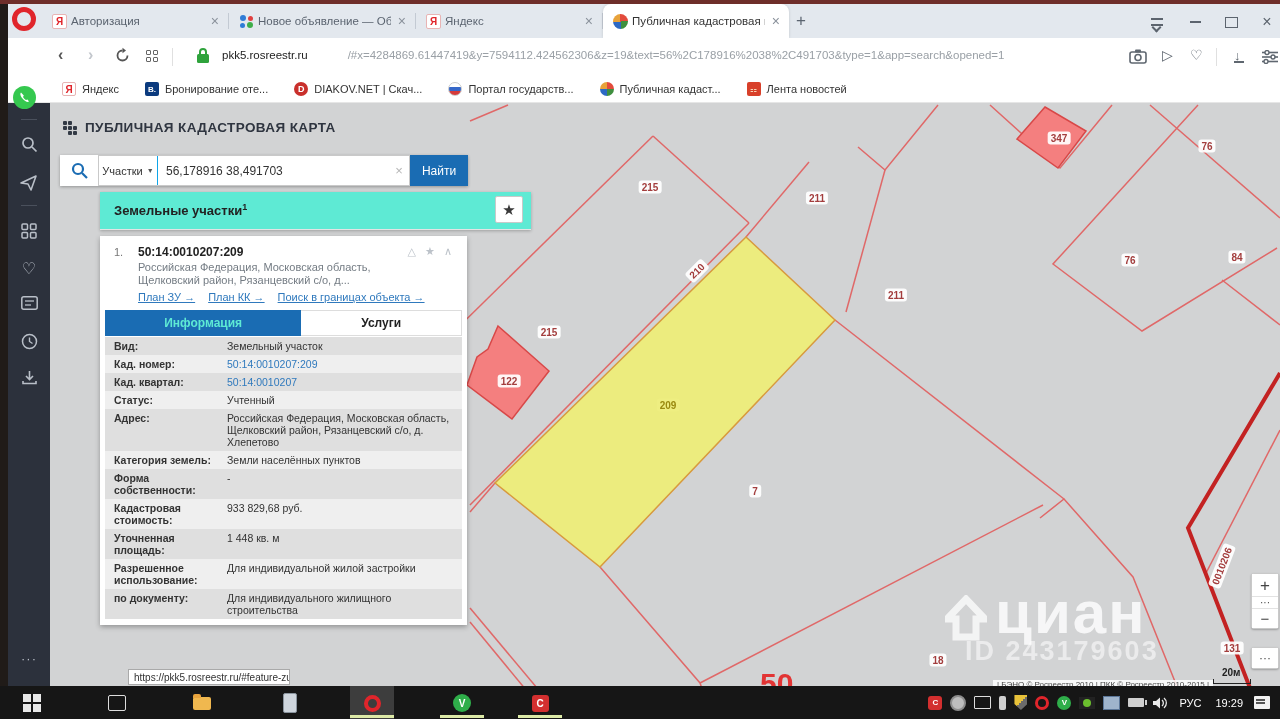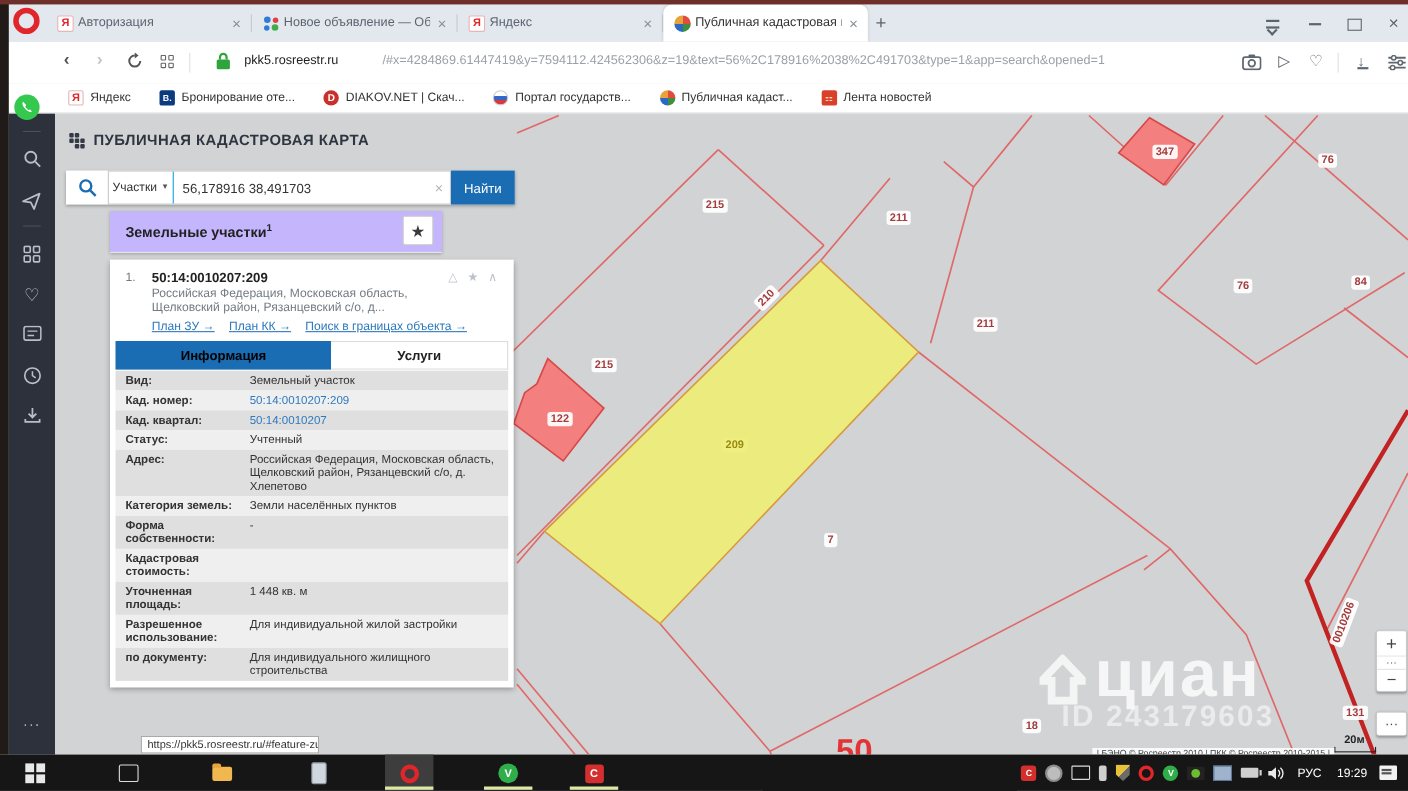--- a/index.html
+++ b/index.html
@@ -89,35 +89,35 @@
 
   .search-panel{left:60px;top:155px;width:408px;height:31px;background:#fff;z-index:5;display:flex;align-items:stretch;box-shadow:0 1px 3px rgba(0,0,0,.3);}
   .sp-mag{flex:0 0 38px;display:flex;align-items:center;justify-content:center;}
   .sp-group{flex:1;display:flex;align-items:stretch;border:1px solid #c9c9c9;margin:0;}
   .sp-cat{flex:0 0 58px;display:flex;align-items:center;justify-content:center;font-size:11px;color:#333;border-right:1px solid #0ea5e9;}
   .sp-cat .car{font-size:7px;color:#555;margin-left:4px;}
   .sp-input{flex:1;display:flex;align-items:center;font-size:12px;color:#333;padding-left:8px;}
   .sp-clear{flex:0 0 20px;display:flex;align-items:center;justify-content:center;color:#b5b5b5;font-size:13px;}
   .sp-find{flex:0 0 58px;background:#1a6cb3;color:#fff;font-size:12px;display:flex;align-items:center;justify-content:center;}
 
-  .results-hdr{left:100px;top:192px;width:302px;height:37px;background:#c4b5fd;z-index:5;border-bottom:1px solid #e4e4e4;box-shadow:0 1px 3px rgba(0,0,0,.25);}
+  .results-hdr{left:100px;top:192px;width:431px;height:37px;background:#5eead4;z-index:5;border-bottom:1px solid #e4e4e4;box-shadow:0 1px 3px rgba(0,0,0,.25);}
   .rh-title{position:absolute;left:14px;top:10px;font-size:13px;font-weight:bold;color:#222;}
   .rh-sup{font-size:9px;vertical-align:super;font-weight:bold;}
   .rh-star{position:absolute;right:8px;top:4px;width:28px;height:27px;border:1px solid #c9c9c9;border-radius:2px;display:flex;align-items:center;justify-content:center;color:#3a3a3a;font-size:15px;background:#fff;box-sizing:border-box;}
 
   .card{left:100px;top:236px;width:367px;background:#fff;z-index:5;box-shadow:0 2px 5px rgba(0,0,0,.3);padding-bottom:6px;}
   .card-idx{position:absolute;left:14px;top:10px;font-size:11px;color:#777;}
   .card-num{position:absolute;left:38px;top:9px;font-size:12px;font-weight:bold;color:#222;}
   .card-icons{position:absolute;right:12px;top:9px;color:#bcc2c9;font-size:11px;letter-spacing:3px;}
   .card-addr{position:absolute;left:38px;top:25px;font-size:11px;color:#737b83;line-height:13px;}
   .card-links{position:absolute;left:38px;top:55px;font-size:11px;white-space:nowrap;}
   .card-links a{color:#2f79bd;text-decoration:underline;margin-right:13px;}
   .card-tabs{margin-top:74px;display:flex;padding:0 5px;}
   .ctab{height:26px;display:flex;align-items:center;justify-content:center;font-size:12px;font-weight:bold;box-sizing:border-box;}
-  .ctab.active{flex:0 0 55%;background:#1a6cb3;color:#000000;}
+  .ctab.active{flex:0 0 55%;background:#1a6cb3;color:#5eead4;}
   .ctab.idle{flex:1;background:#fff;color:#222;border:1px solid #ddd;border-left:none;}
   .info-table{margin:1px 5px 0 5px;}
   .irow{display:flex;font-size:10.5px;line-height:12px;color:#333;}
   .irow:nth-child(odd){background:#dfdfdf;}
   .irow:nth-child(even){background:#efefef;}
   .irow .lbl{flex:0 0 118px;font-weight:bold;padding:3px 4px 3px 9px;box-sizing:border-box;}
   .irow .val{flex:1;padding:3px 8px 3px 4px;}
   .irow .val.link{color:#2f79bd;}
 
   .status-tip{left:128px;top:669px;width:162px;height:16px;background:#fff;border:1px solid #a9a9a9;z-index:8;font-size:10px;color:#333;line-height:15px;padding-left:5px;box-sizing:border-box;white-space:nowrap;overflow:hidden;}
@@ -301,20 +301,21 @@
         <div class="irow">
           <span class="lbl">Категория земель:</span>
           <span class="val">Земли населённых пунктов</span>
         </div>
         <div class="irow">
           <span class="lbl">Форма собственности:</span>
           <span class="val">-</span>
         </div>
         <div class="irow">
           <span class="lbl">Кадастровая стоимость:</span>
+          <span class="val">933 829,68 руб.</span>
         </div>
         <div class="irow">
           <span class="lbl">Уточненная площадь:</span>
           <span class="val">1 448 кв. м</span>
         </div>
         <div class="irow">
           <span class="lbl">Разрешенное использование:</span>
           <span class="val">Для индивидуальной жилой застройки</span>
         </div>
         <div class="irow">

